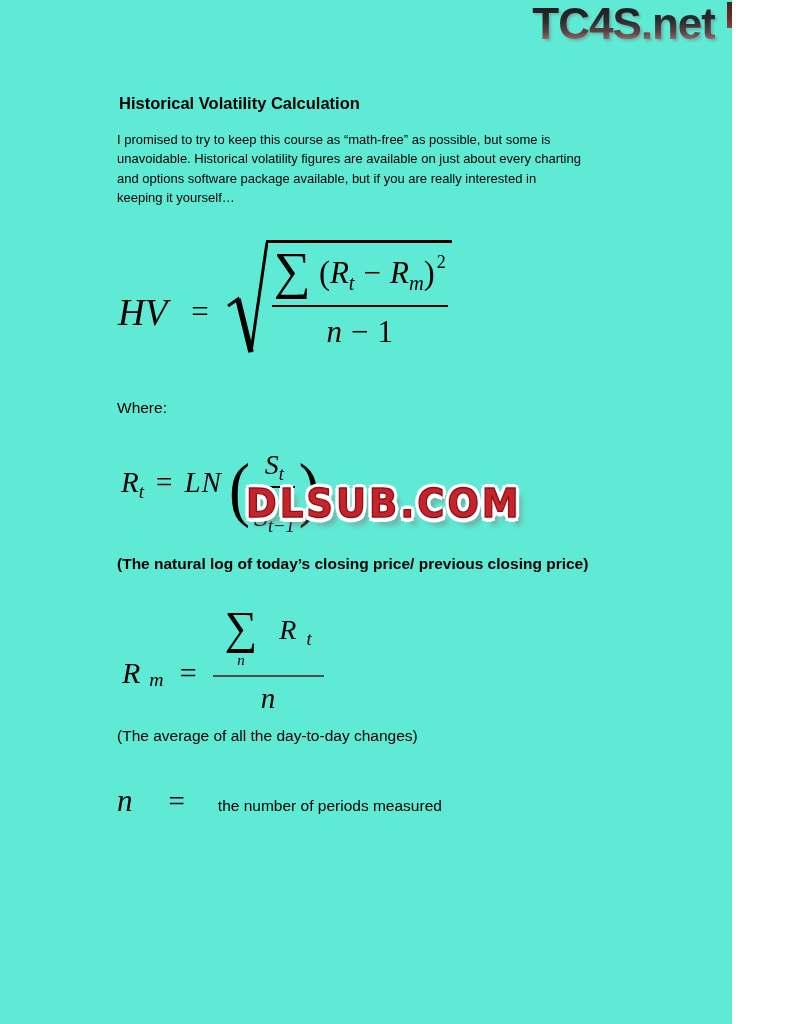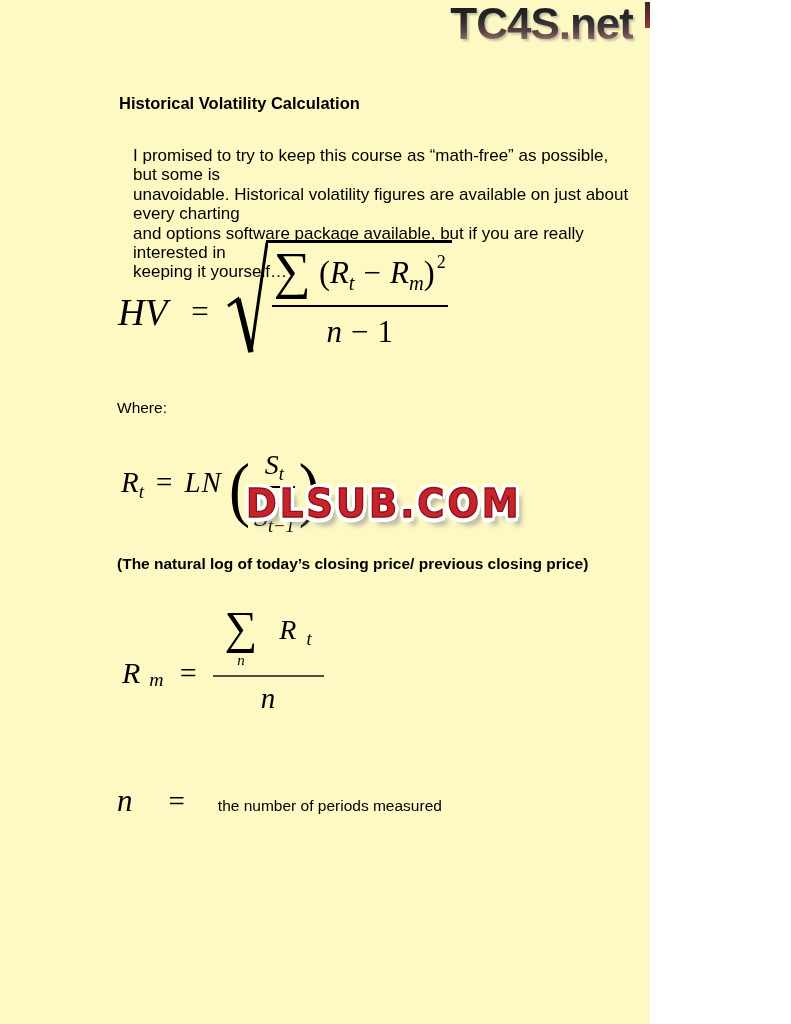--- a/index.html
+++ b/index.html
@@ -1,37 +1,37 @@
 <!DOCTYPE html>
 <html><head>
 <meta charset="utf-8">
 <style>
   html,body { margin:0; padding:0; background:#ffffff; }
   .page {
-    position:relative; width:650px; height:1024px; background:#fef9c3;
+    position:relative; width:732px; height:1024px; background:#5eead4;
     font-family:"Liberation Sans", sans-serif; color:#000; overflow:hidden;
   }
 
   
   .logo-tc4s {
     position:absolute; top:2px; right:17px;
     font-family:"Liberation Sans", sans-serif; font-weight:700;
     font-size:44px; letter-spacing:-1px; line-height:1;
     background:linear-gradient(180deg,#17171a 0%,#2c2c2f 42%,#5d4242 68%,#a07b77 92%,#b4928d 100%);
     -webkit-background-clip:text; background-clip:text; color:transparent;
     filter:drop-shadow(2px 2px 1.2px rgba(120,120,120,0.45));
   }
   .edge-sliver {
     position:absolute; top:2px; right:0; width:5px; height:26px;
     background:linear-gradient(180deg,#3a2726 0%,#6e2b27 60%,#8a423c 100%);
   }
 
   
   .heading { position:absolute; left:117px; top:92px; margin:2px; font-size:16.5px; font-weight:700; color:#000; }
-  .intro   { position:absolute; left:117px; top:130px; margin:16px; font-size:17px; line-height:19.4px; white-space:pre-line; color:#000; }
+  .intro   { position:absolute; left:117px; top:130px; margin:0; font-size:13px; line-height:19.4px; white-space:pre-line; color:#000; }
   .where   { position:absolute; left:117px; top:399px; font-size:15.5px; color:#000; }
   .caption { position:absolute; left:117px; margin:0; font-size:15.5px; color:#000; }
   .caption-log { top:555px;font-weight:bold; }
   .caption-avg { top:727px; }
 
   
   .mi  { font-family:"Liberation Serif", serif; font-style:italic; }
   .mr  { font-family:"Liberation Serif", serif; font-style:normal; }
   .sub { font-family:"Liberation Serif", serif; font-style:italic; font-size:0.66em; position:relative; top:0.33em; }
   .sup { font-family:"Liberation Serif", serif; font-size:0.58em; position:relative; top:-0.62em; margin-left:2px; }
@@ -193,20 +193,21 @@
         </span>
         <span class="atom rt-atom"><span class="mi">R</span><span class="sub">t</span></span>
       </span>
       <span class="bar"></span>
       <span class="den">
           <span class="mi">n</span>
         </span>
     </span>
   </div>
 
+  <p class="caption caption-avg">(The average of all the day-to-day changes)</p>
 
   <div class="n-line">
     <span class="nsym">n</span>
     <span class="eq2">=</span>
     <span class="ntext">the number of periods measured</span>
   </div>
 
 
 </div>
 

